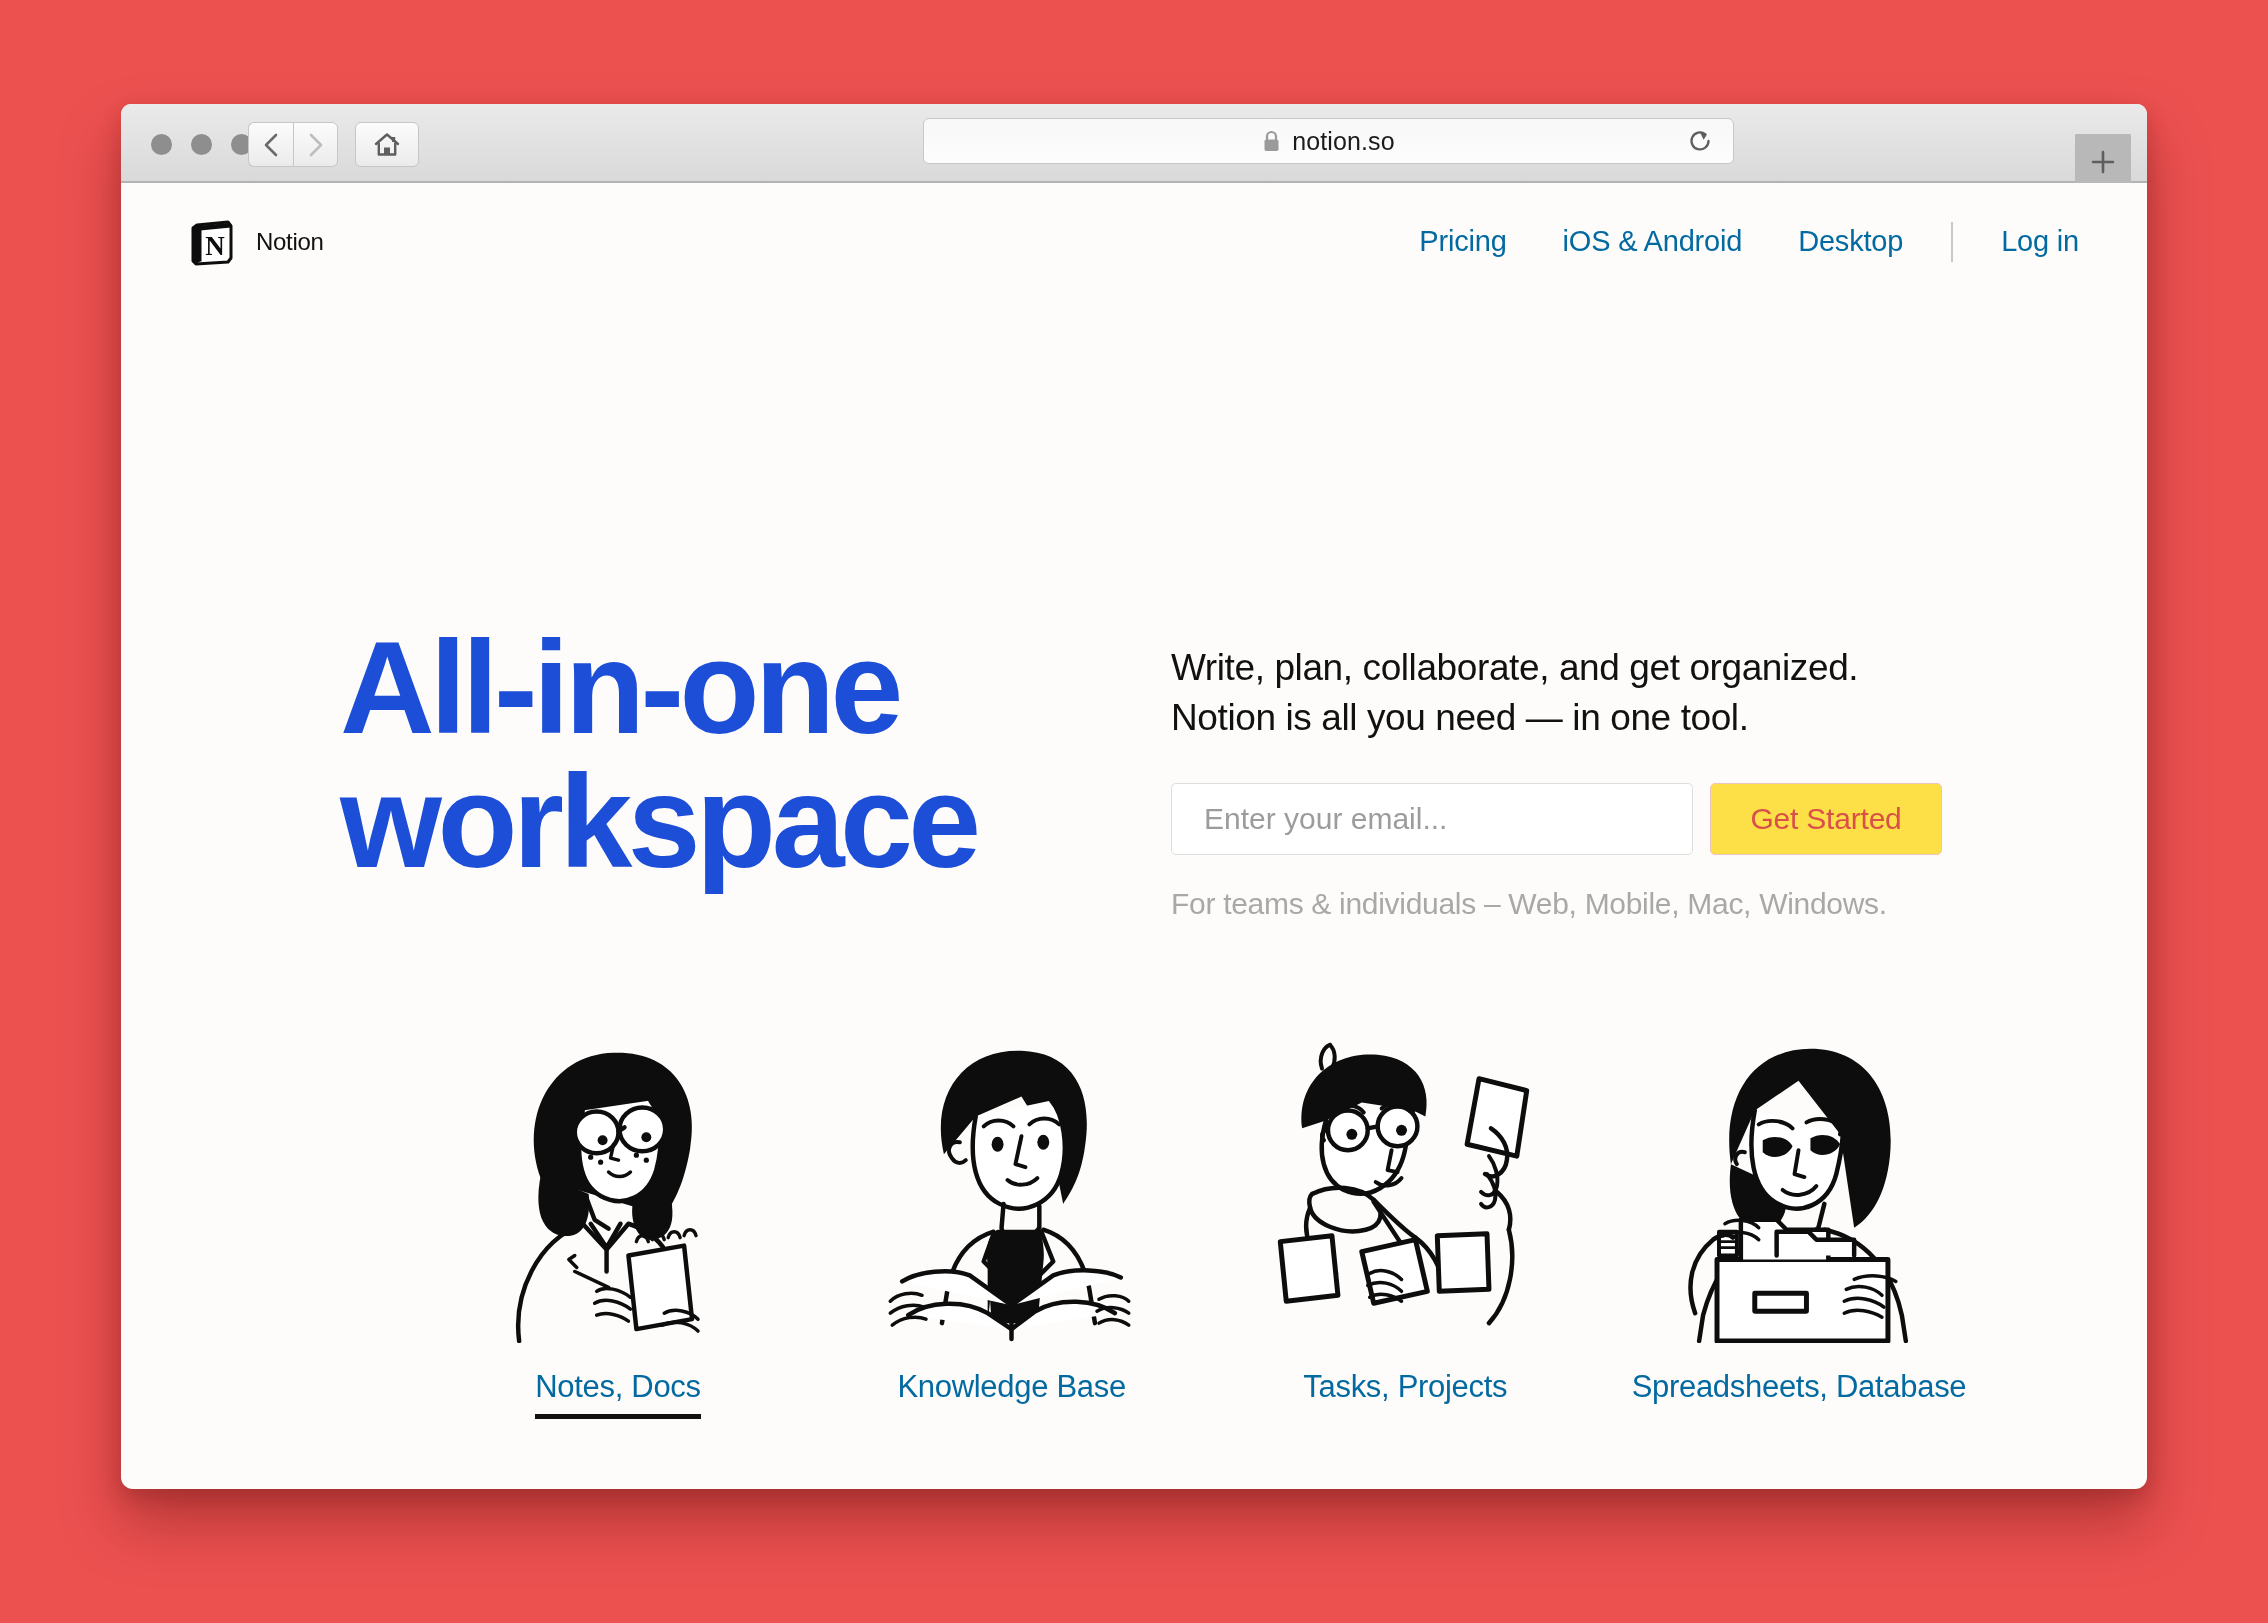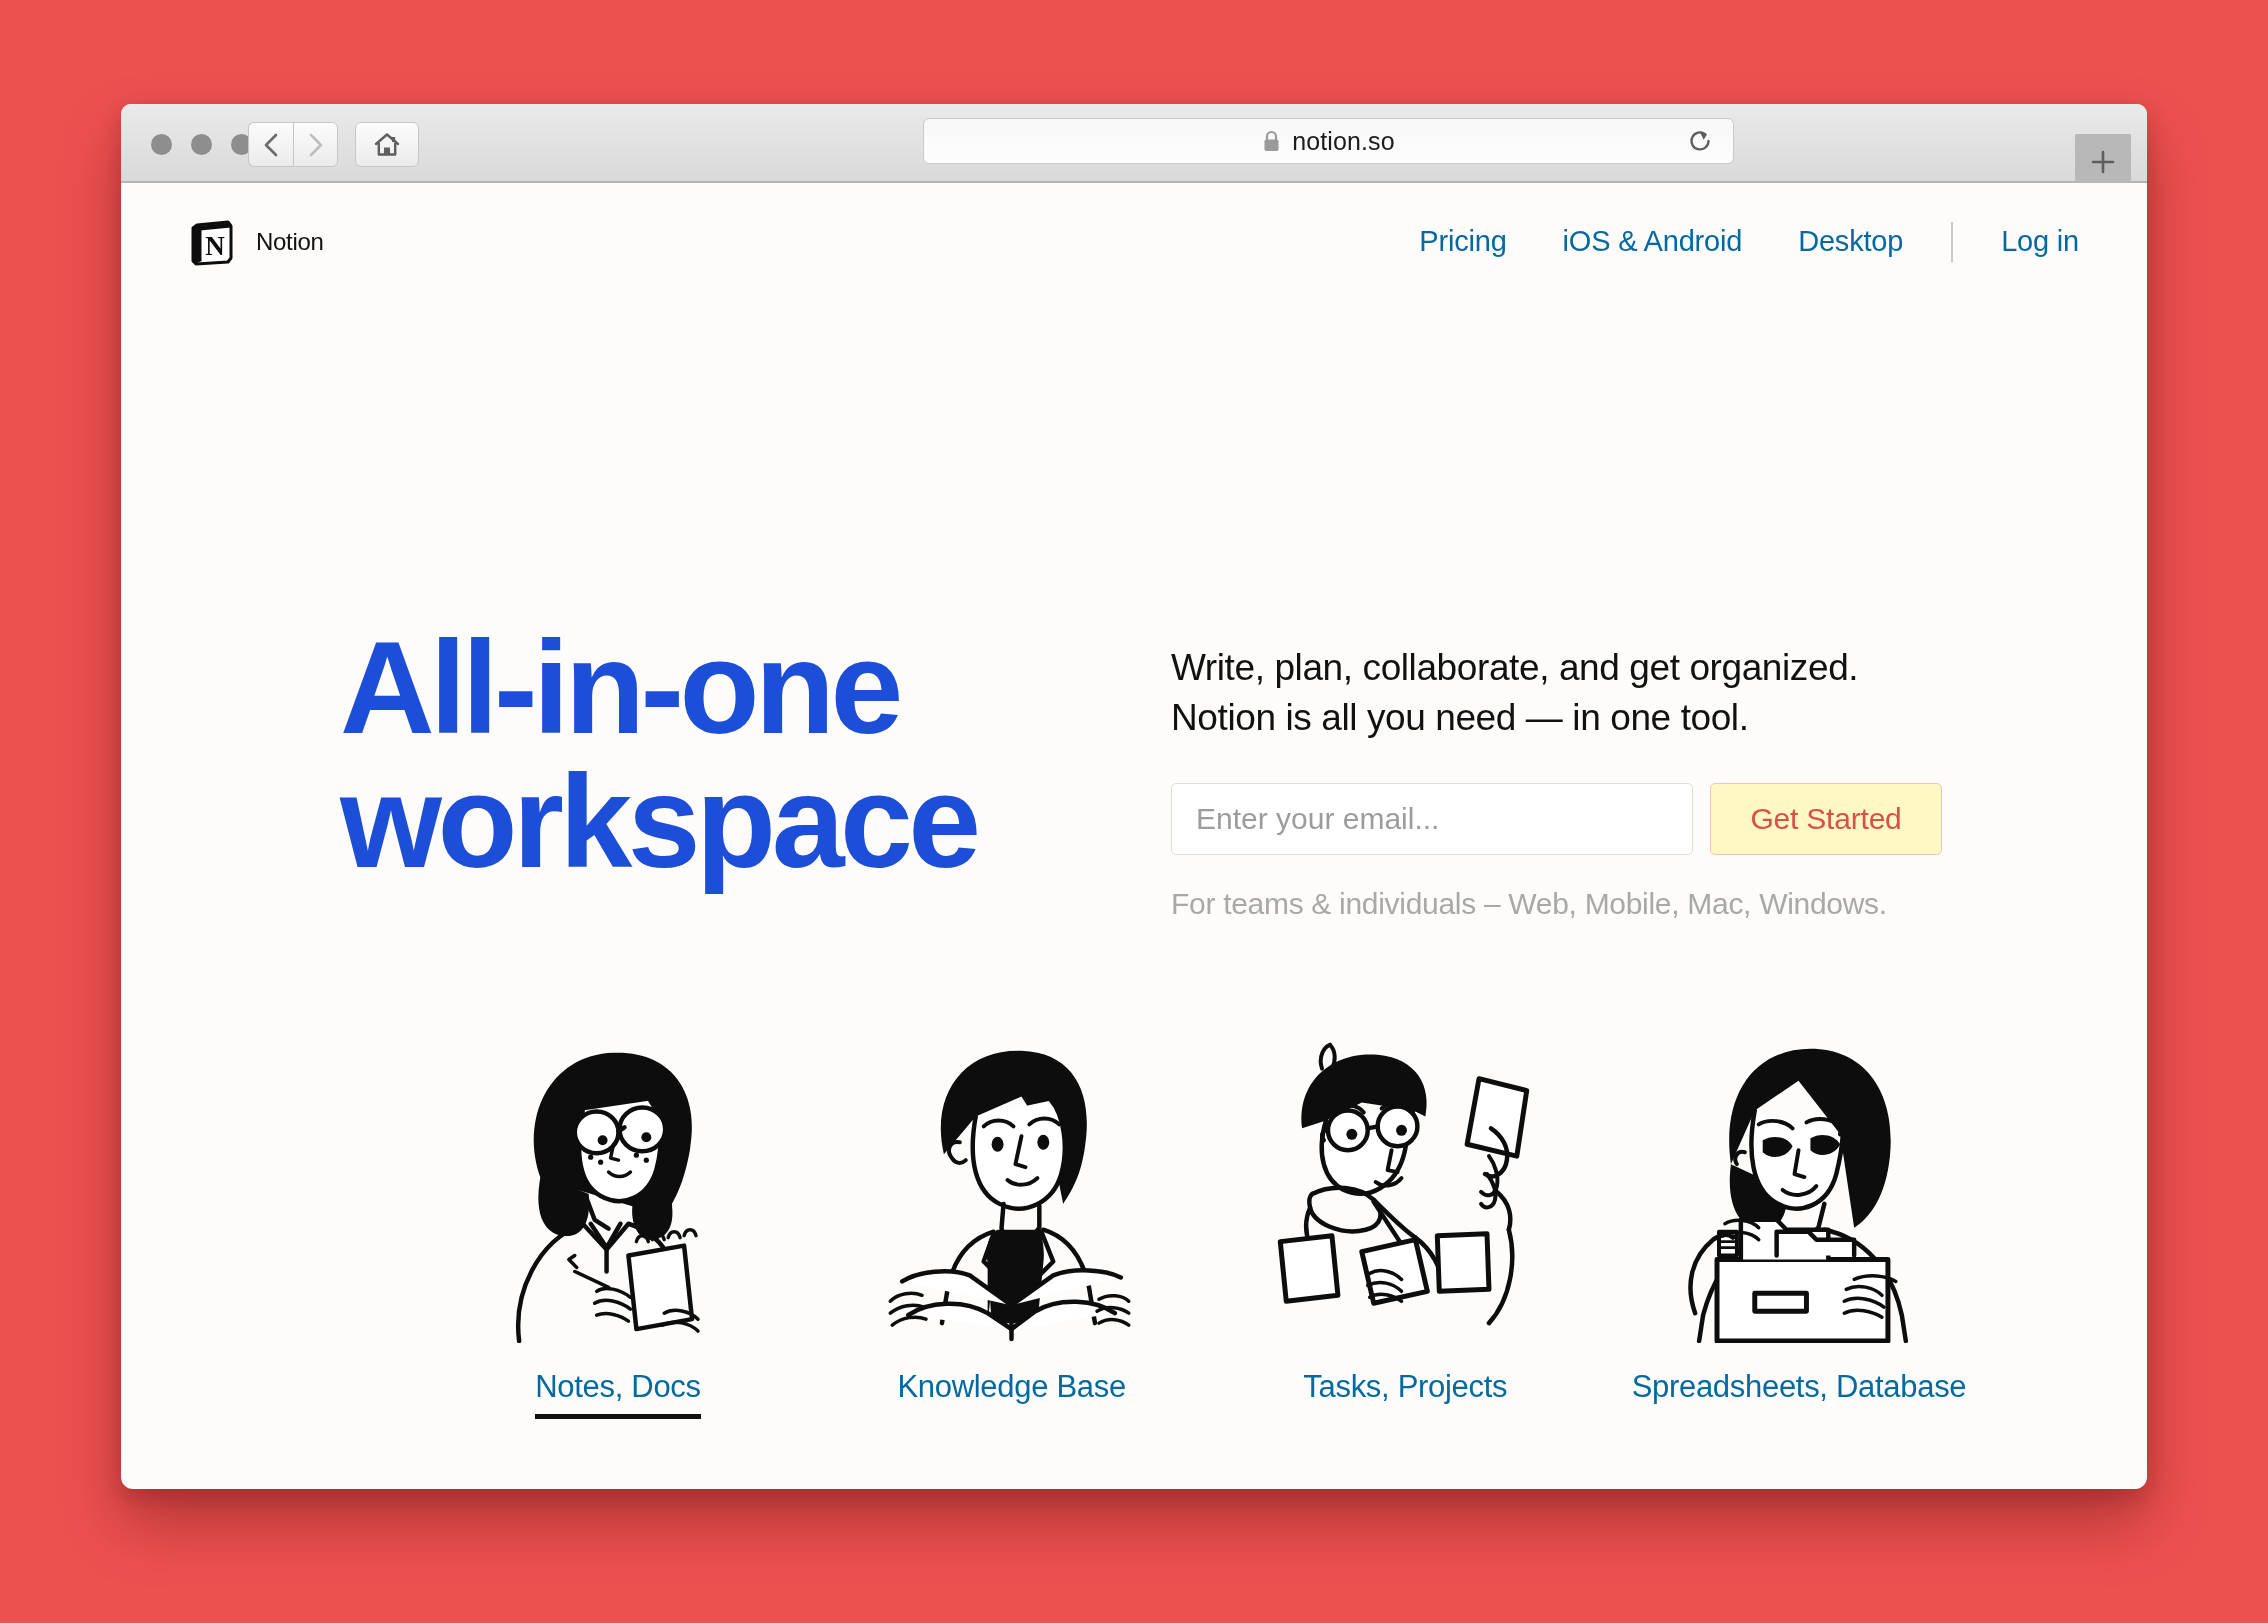--- a/index.html
+++ b/index.html
@@ -212,34 +212,34 @@
     margin-top: 40px;
     display: flex;
     gap: 17px;
   }
   .email-input {
     width: 522px;
     height: 72px;
     border: 1px solid #dfdedb;
     border-radius: 5px;
     background: #fff;
-    padding: 0 24px;
+    padding: 0 32px;
     font-family: "Liberation Sans", sans-serif;
     font-size: 30px;
     color: #111;
     outline: none;
   }
   .email-input::placeholder { color: #9c9c9c; }
 
   .get-started-btn {
     width: 232px;
     height: 72px;
     border: 1px solid #efc3c1;
     border-radius: 5px;
-    background: #fef9c3;
+    background: #fde047;
     color: #d94f4a;
     font-family: "Liberation Sans", sans-serif;
     font-size: 30px;
     letter-spacing: -0.2px;
     cursor: pointer;
   }
 
   .fineprint {
     margin-top: 32px;
     font-size: 30px;

